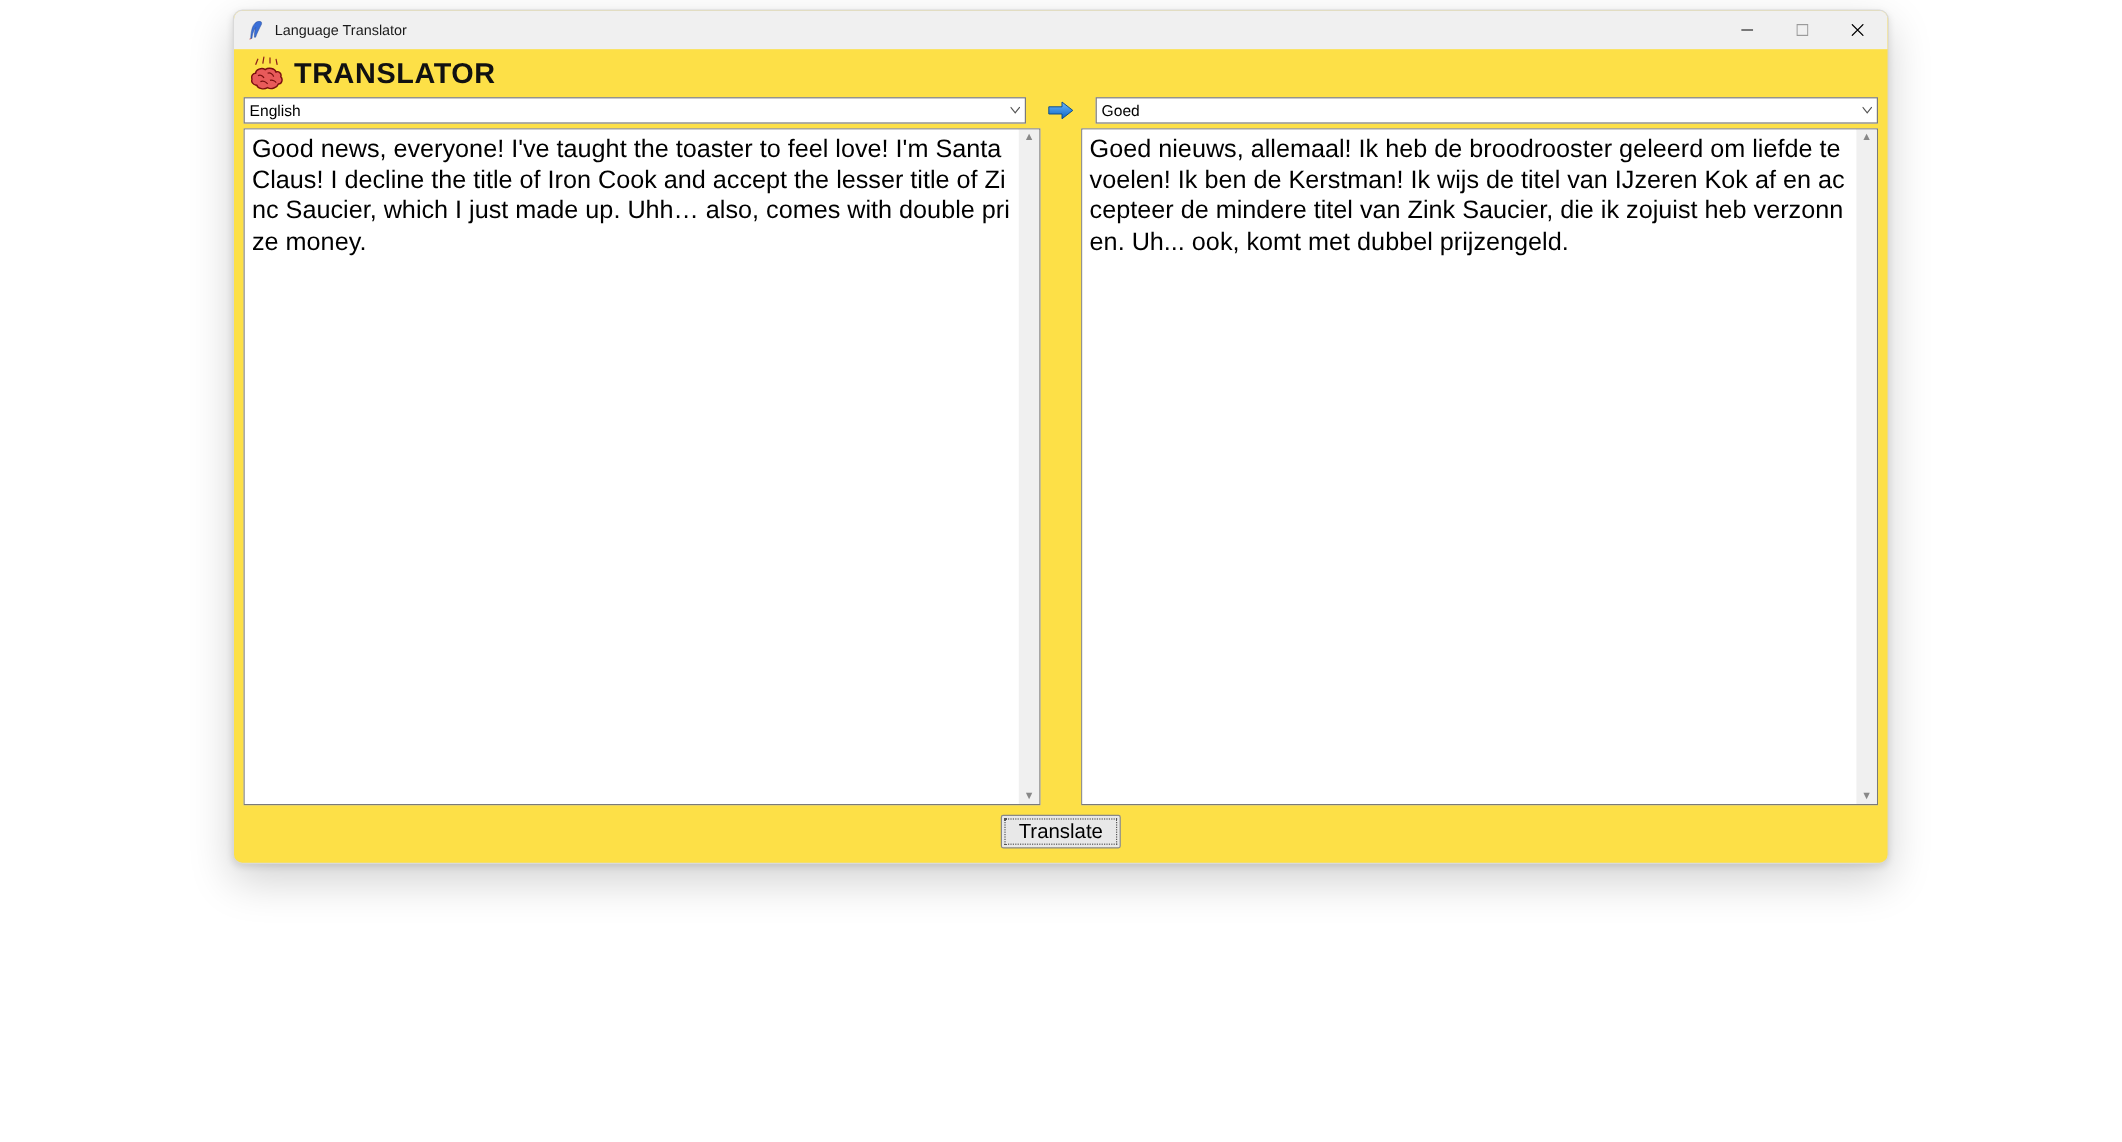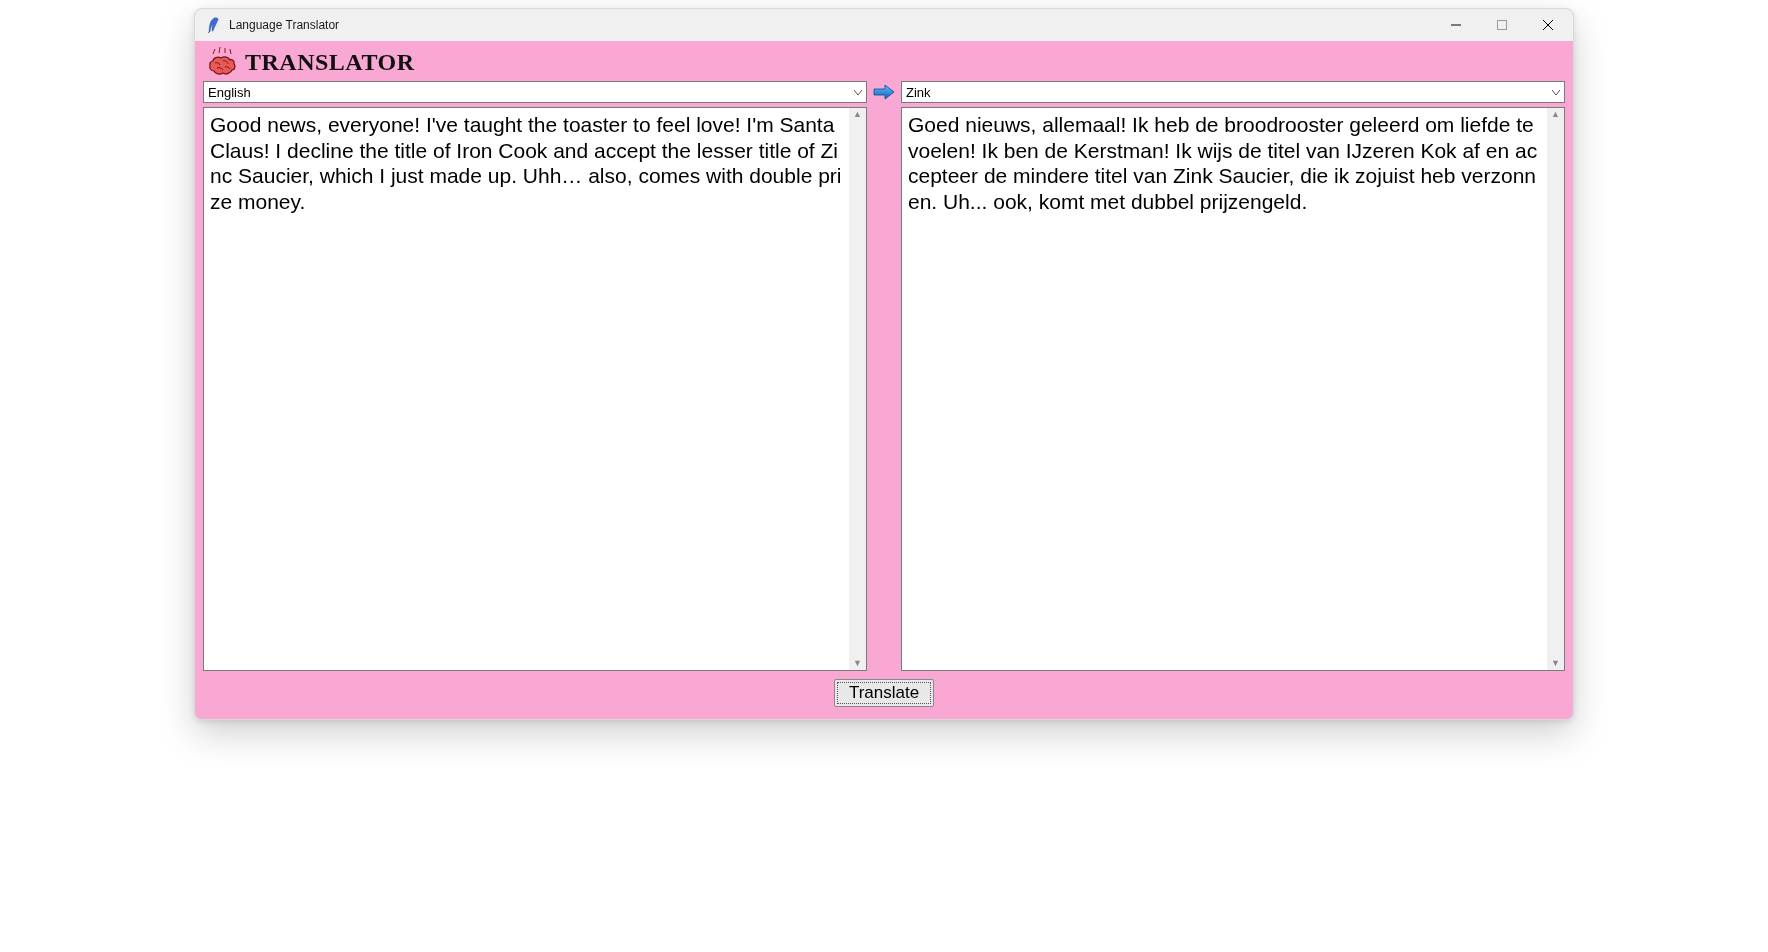--- a/index.html
+++ b/index.html
@@ -9,21 +9,21 @@
     width: 1768px;
     height: 952px;
     display: flex;
     align-items: flex-start;
     justify-content: center;
     padding-top: 8px;
   }
   .window {
     width: 1380px;
     height: 712px;
-    background: #f9a8d4;
+    background: #fde047;
     border: 1px solid #d9d9d9;
     border-radius: 8px;
     box-shadow: 0 14px 36px rgba(0,0,0,0.18), 0 2px 6px rgba(0,0,0,0.10);
     display: flex;
     flex-direction: column;
     overflow: hidden;
   }
   .titlebar {
     height: 32px;
     display: flex;
@@ -57,30 +57,30 @@
     display: flex;
     align-items: center;
     gap: 6px;
     padding: 2px 0 4px 2px;
   }
   .brain-icon {
     width: 34px; height: 30px;
     display: flex; align-items: center; justify-content: center;
   }
   .header-title {
-    font-family: Liberation Serif, serif;
+    font-family: Liberation Sans, sans-serif;
     font-weight: 800;
     font-size: 24px;
     letter-spacing: 0.5px;
     color: #111;
   }
   .selector-row {
     display: flex;
     align-items: stretch;
-    gap: 4px;
+    gap: 16px;
   }
   .combo {
     flex: 1;
     height: 22px;
     border: 1px solid #7a7a7a;
     background: #ffffff;
     display: flex;
     align-items: center;
     padding: 0 4px;
     font-size: 13px;
@@ -218,21 +218,21 @@
           <defs>
             <linearGradient id="ag" x1="0" y1="0" x2="0" y2="1">
               <stop offset="0" stop-color="#6db7ff"></stop>
               <stop offset="1" stop-color="#0a66c2"></stop>
             </linearGradient>
           </defs>
           <path d="M2 6 H13 V2 L22 9 L13 16 V12 H2 Z" fill="url(#ag)" stroke="#0a4a8a" stroke-width="0.8"></path>
         </svg>
       </div>
       <div class="combo">
-        <span>Zink</span>
+        <span>Goed</span>
         <span class="chev">
           <svg width="8" height="6" viewBox="0 0 8 6">
               <path d="M0 0 L4 5 L8 0" fill="none" stroke="#555" stroke-width="1"></path>
             </svg>
         </span>
       </div>
     </div>
 
     <div class="panes">
       <div class="pane-wrap">

